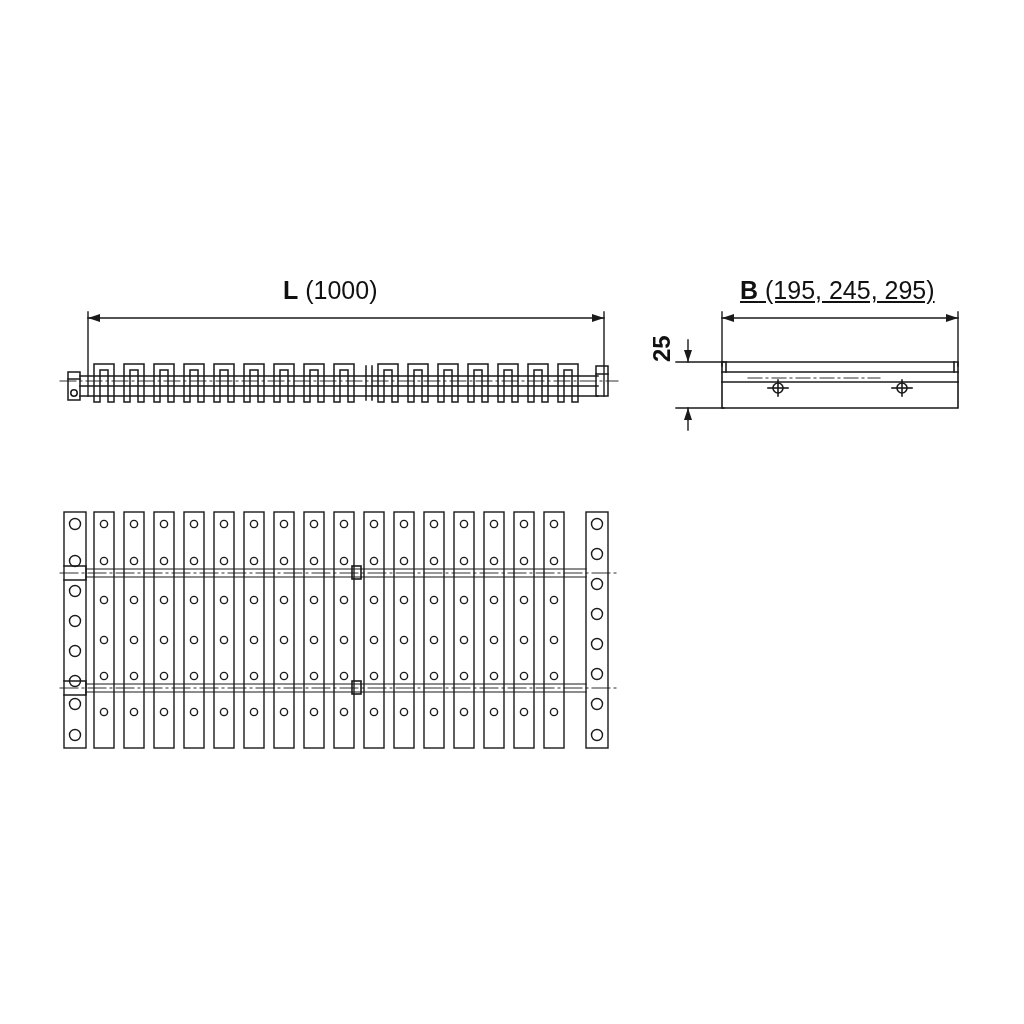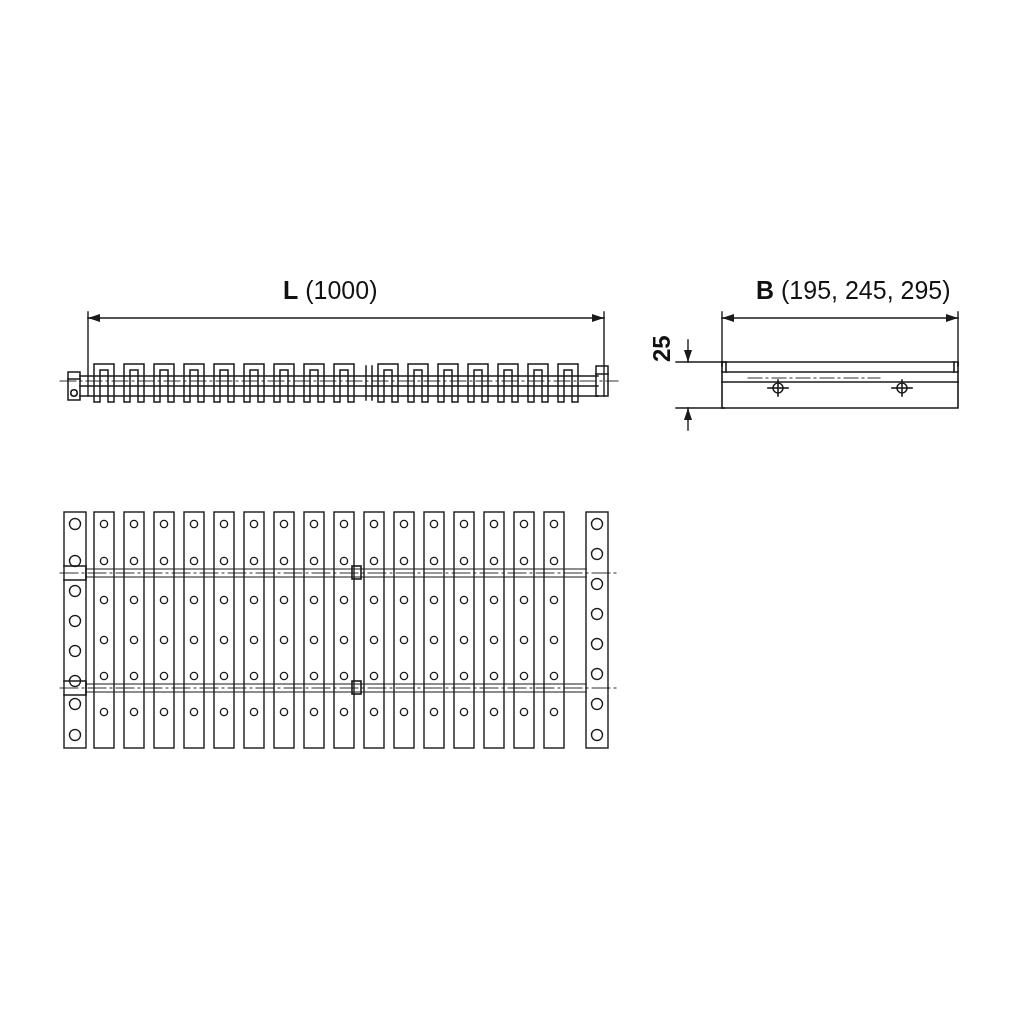--- a/index.html
+++ b/index.html
@@ -34,23 +34,24 @@
   }
   .dim-label .bold {
     font-weight: bold;
   }
   #label-L {
     left: 283px;
     top: 276px;
     font-size: 25px;
   }
   #label-B {
-    left: 756px;
+    left: 740px;
     top: 276px;
     font-size: 25px;
+    text-decoration: underline;
   }
   #label-H {
     left: 648px;
     top: 362px;
     font-size: 24px;
     font-weight: bold;
     transform: rotate(-90deg);
     transform-origin: left top;
   }
 </style>

